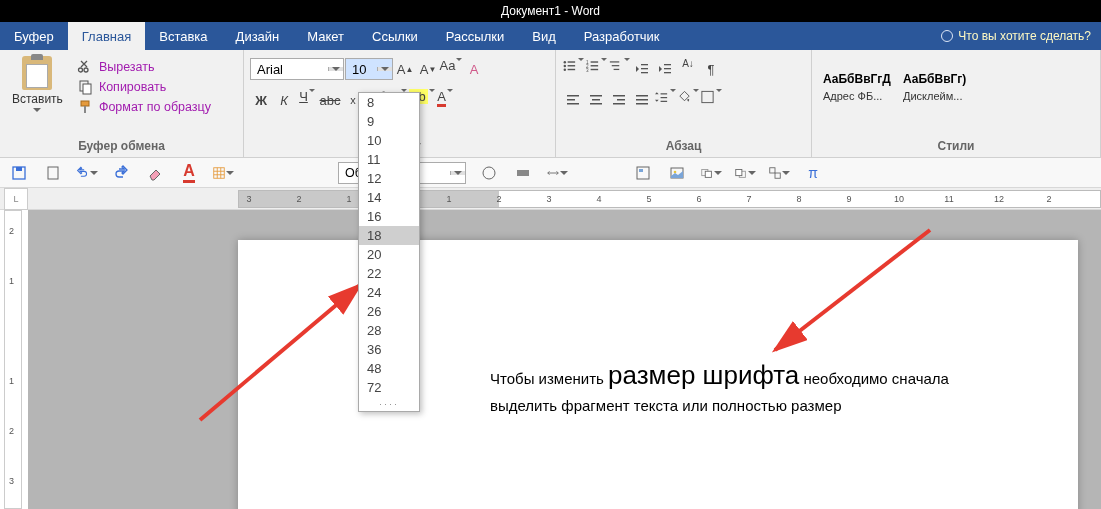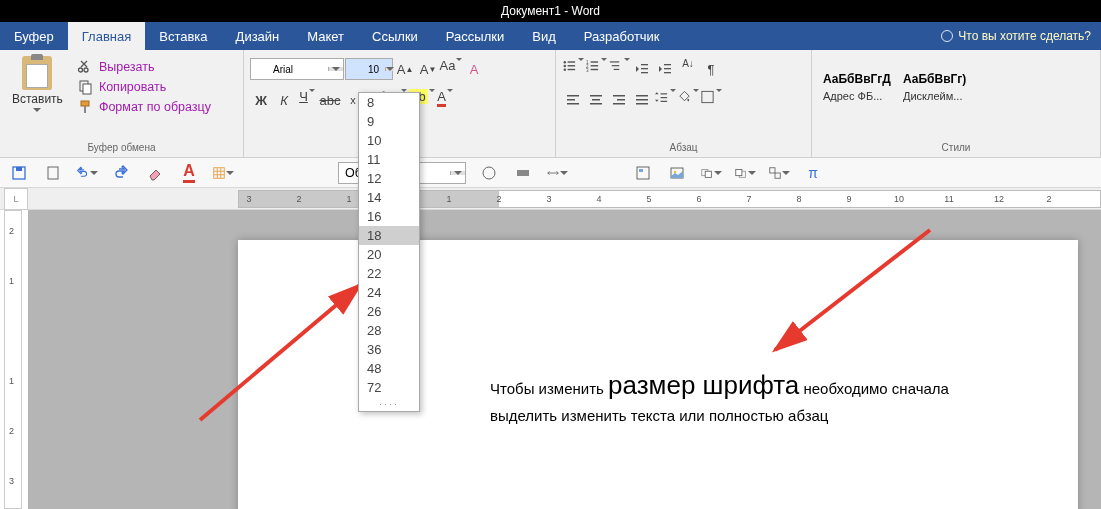--- a/index.html
+++ b/index.html
@@ -8,36 +8,36 @@
 .titlebar { background: #000000; height: 22px; display: flex; align-items: center; justify-content: center; color: #fff; font-size: 12px; }
 .tabs { background: #2b579a; height: 28px; display: flex; align-items: stretch; }
 .tab { padding: 0 14px; color: #fff; font-size: 13px; display: flex; align-items: center; cursor: pointer; white-space: nowrap; }
 .tab.active { background: #f1f1f1; color: #2b579a; }
 .tell-me { margin-left: auto; display: flex; align-items: center; color: #fef9c3; font-size: 12px; padding: 0 10px; gap: 5px; }
 .lightbulb { width: 12px; height: 12px; border: 1.5px solid #dbe5f5; border-radius: 50%; position: relative; }
 
 .ribbon { background: #f1f1f1; border-bottom: 1px solid #d0d0d0; height: 108px; display: flex; position: relative; }
 .group { border-right: 1px solid #d0d0d0; padding: 4px 6px 2px; display: flex; flex-direction: column; }
 .group-body { flex: 1; display: flex; align-items: flex-start; gap: 4px; }
-.group-label { text-align: center; font-size: 10px; color: #666; padding: 2px 0; }
+.group-label { text-align: center; font-size: 12px; color: #666; padding: 2px 0; font-weight: bold; }
 
 .paste-big { display: flex; flex-direction: column; align-items: center; gap: 2px; padding: 2px 6px; cursor: pointer; }
 .paste-icon { width: 30px; height: 34px; position: relative; }
 .clipboard { position: absolute; inset: 0; background: #d9b87a; border-radius: 3px 3px 2px 2px; }
 .paper { position: absolute; top: 8px; left: 4px; right: 4px; bottom: 2px; background: #fff; border: 1px solid #aaa; }
 .clip { position: absolute; top: -2px; left: 50%; transform: translateX(-50%); width: 12px; height: 6px; background: #888; border-radius: 2px 2px 0 0; }
 .btn-label { font-size: 12px; color: #333; display: flex; align-items: center; gap: 2px; }
 .caret-dn { width: 0; height: 0; border-left: 4px solid transparent; border-right: 4px solid transparent; border-top: 4px solid #666; }
 
 .clip-actions { display: flex; flex-direction: column; gap: 2px; padding-top: 4px; }
 .clip-actions .row { display: flex; align-items: center; gap: 6px; cursor: pointer; padding: 1px 4px; font-size: 12.5px; color: #a21caf; }
 .mini-icon { width: 16px; height: 16px; display: inline-flex; align-items: center; justify-content: center; }
 
 .font-row1 { display: flex; align-items: center; gap: 2px; }
-.font-combo { height: 22px; background: #fff; border: 1px solid #ababab; font-size: 10px; display: flex; align-items: center; padding-left: 16px; }
+.font-combo { height: 22px; background: #fff; border: 1px solid #ababab; font-size: 13px; display: flex; align-items: center; }
 .font-combo .val { padding: 0 6px; flex: 1; }
 .font-combo .dd { width: 15px; background: #e0e0e0; border-left: 1px solid #ababab; display: flex; align-items: center; justify-content: center; }
 .size-combo { width: 48px; }
 .name-combo { width: 94px; }
 
 .tool { width: 22px; height: 22px; display: inline-flex; align-items: center; justify-content: center; cursor: pointer; font-size: 13px; color: #444; }
 .tool.small-sup { font-size: 11px; position: relative; }
 .tool .sup { font-size: 8px; position: absolute; top: 1px; right: 2px; }
 .split { display: flex; align-items: flex-start; }
 .split .caret-dn { margin-left: 1px; border-top-width: 3px; border-left-width: 3px; border-right-width: 3px; }
@@ -493,16 +493,16 @@
 </svg>
 <svg class="arrow" style="left:760px;top:220px" width="180" height="150">
   <defs>
       <marker id="ah2" markerWidth="10" markerHeight="10" refX="8" refY="3" orient="auto">
         <path d="M0,0 L0,6 L9,3 z" fill="#e73a2f"></path>
       </marker>
     </defs>
   <line x1="170" y1="10" x2="15" y2="130" stroke="#e73a2f" stroke-width="4" marker-end="url(#ah2)"></line>
 </svg>
 
-<div class="annot-text" style="left:490px;top:366px;width:560px;font-size:15px;line-height:1.5">
+<div class="annot-text" style="left:490px;top:356px;width:560px;font-size:15px;line-height:1.5">
   <span>Чтобы изменить </span><span style="font-size:26px">размер шрифта</span><span> необходимо сначала</span><br>
-  <span>выделить изменить текста или полностью абзац</span>
+  <span>выделить фрагмент текста или полностью размер</span>
 </div>
 
 </body></html>

